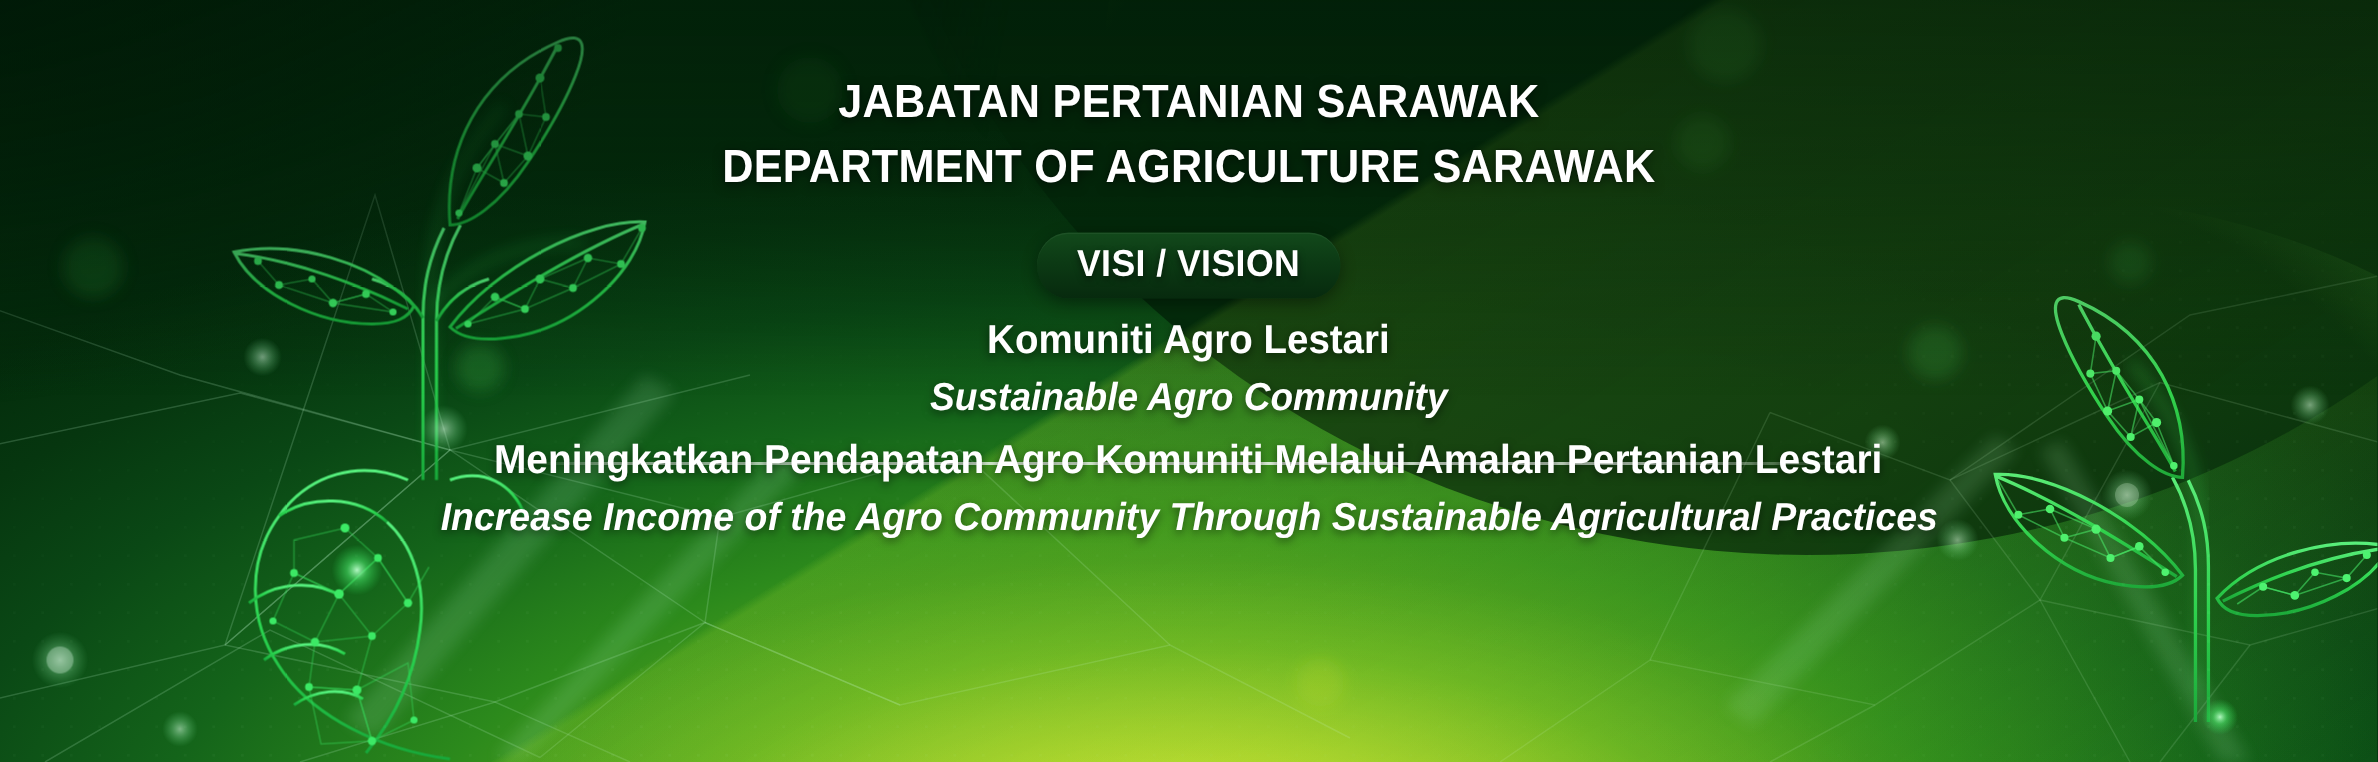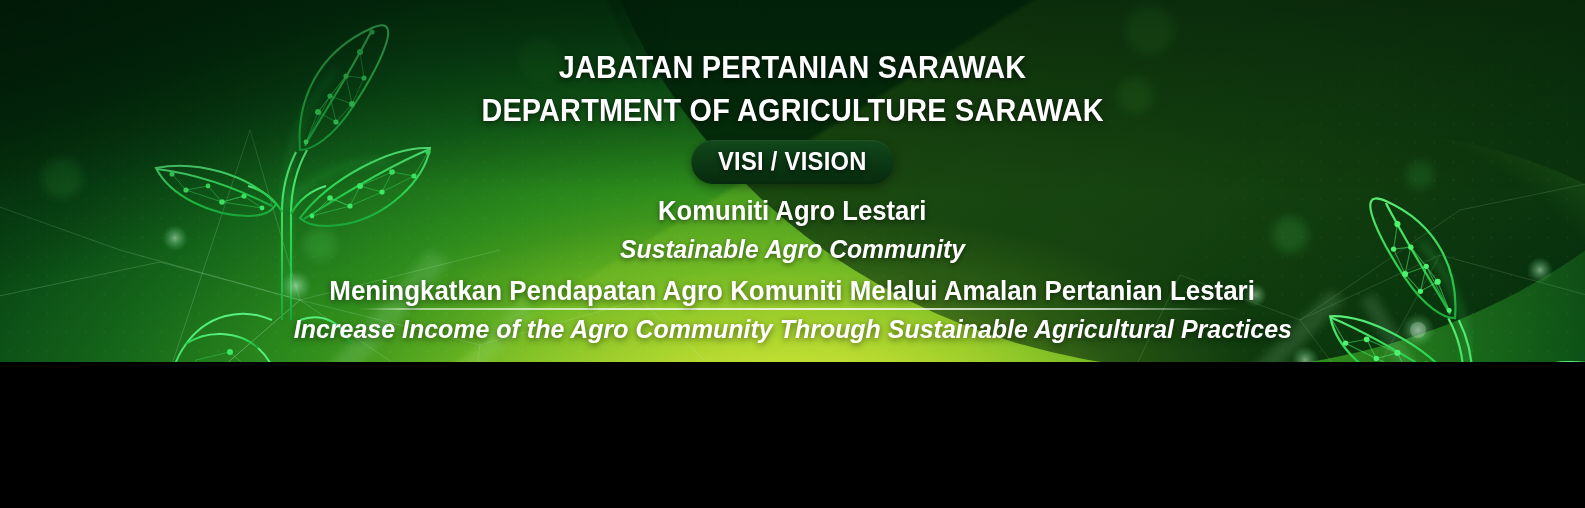--- a/index.html
+++ b/index.html
@@ -2,21 +2,21 @@
 <html><head>
 <meta charset="utf-8">
 <title>Jabatan Pertanian Sarawak Banner</title>
 <style>
   html,body{margin:0;padding:0;background:#000;}
   *{box-sizing:border-box;}
 
   #banner{
     position:relative;
     width:1585px;
-    height:362px;
+    height:508px;
     overflow:hidden;
     font-family:"Liberation Sans", sans-serif;
     background:#03290c;
     isolation:isolate;
   }
 
   
   .bg-layer{position:absolute;inset:0;pointer-events:none;}
 
   
@@ -124,21 +124,21 @@
     color:#fff;
     font-weight:700;
     font-size:25px;
     letter-spacing:.3px;
     padding:7px 28px 8px 28px;
     text-shadow:0 2px 5px rgba(0,0,0,.55);
     box-shadow:0 3px 10px rgba(0,0,0,.38), inset 0 1px 0 rgba(255,255,255,.05);
     transform:scaleX(.95);
   }
 
-  .vision-badge-wrap{margin-top:12px;}
+  .vision-badge-wrap{margin-top:27px;}
   .stmt-bm{
     color:#fff;font-weight:700;font-size:27px;margin-top:12px;
     text-shadow:0 2px 6px rgba(0,0,0,.5);
     transform:scaleX(.95);
   }
   .stmt-en{
     color:#fff;font-style:italic;font-weight:600;font-size:26px;margin-top:7px;
     text-shadow:0 2px 6px rgba(0,0,0,.5);
     transform:scaleX(.95);
   }

